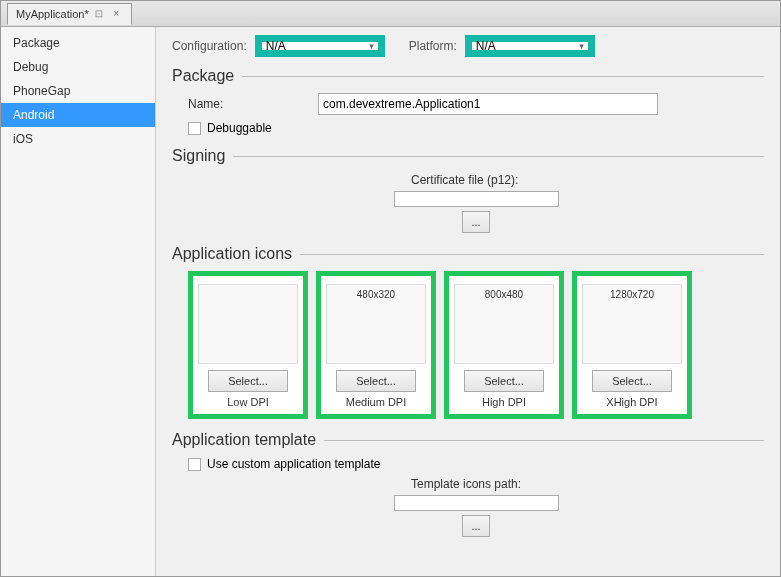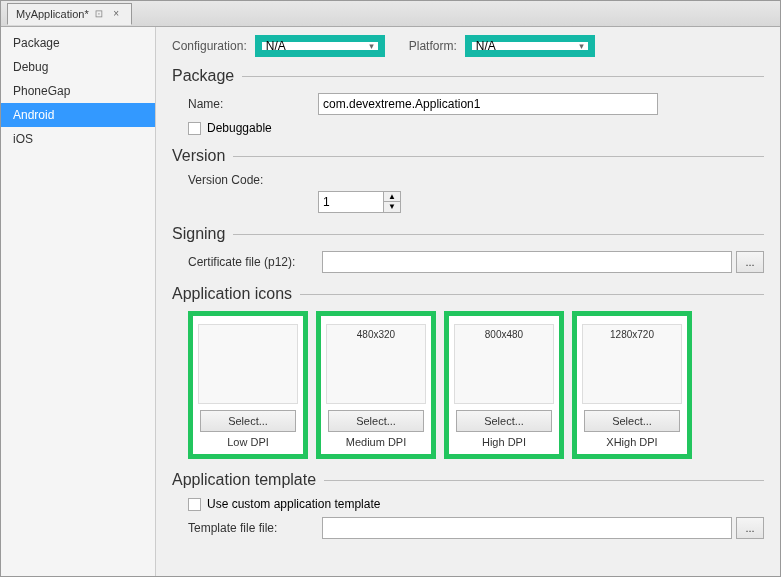--- a/index.html
+++ b/index.html
@@ -213,20 +213,21 @@
 
     .spin-btn:last-child {
       border-bottom: none;
     }
 
     .signing-row {
       display: flex;
       align-items: center;
       padding-left: 16px;
       gap: 4px;
+      flex-direction: column;
     }
 
     .signing-label {
       font-size: 12px;
       color: #333;
       min-width: 130px;
     }
 
     .signing-input {
       height: 22px;
@@ -286,21 +287,21 @@
     }
 
     .select-btn {
       height: 22px;
       border: 1px solid #aaa;
       background: linear-gradient(to bottom, #f5f5f5, #e5e5e5);
       cursor: pointer;
       font-size: 11px;
       color: #333;
       padding: 0 10px;
-      width: 96px;
+      width: 80px;
       text-align: center;
     }
 
     .icon-dpi-label {
       font-size: 11px;
       color: #333;
       margin-top: 4px;
     }
 
     .version-label-row {
@@ -354,39 +355,20 @@
         <div class="field-row">
           <span class="field-label">Name:</span>
           <input type="text" class="text-input" value="com.devextreme.Application1" style="">
         </div>
         <div class="checkbox-row">
           <div class="checkbox"></div>
           <span>Debuggable</span>
         </div>
       </div>
 
-      <div class="section">
-        <div class="section-header">
-          <span class="section-title">Version</span>
-          <div class="section-line"></div>
-        </div>
-        <div class="field-row version-label-row">
-          <span class="field-label">Version Code:</span>
-        </div>
-        <div class="field-row">
-          <span class="field-label"></span>
-          <div class="version-input-container">
-            <input type="text" class="version-input" value="1" style="">
-            <div class="spin-buttons">
-              <div class="spin-btn">▲</div>
-              <div class="spin-btn">▼</div>
-            </div>
-          </div>
-        </div>
-      </div>
 
       <div class="section">
         <div class="section-header">
           <span class="section-title">Signing</span>
           <div class="section-line"></div>
         </div>
         <div class="signing-row">
           <span class="signing-label">Certificate file (p12):</span>
           <input type="text" class="signing-input" style="">
           <button class="browse-btn">...</button>
@@ -437,20 +419,20 @@
       <div class="section">
         <div class="section-header">
           <span class="section-title">Application template</span>
           <div class="section-line"></div>
         </div>
         <div class="checkbox-row">
           <div class="checkbox"></div>
           <span>Use custom application template</span>
         </div>
         <div class="signing-row">
-          <span class="signing-label">Template file file:</span>
+          <span class="signing-label">Template icons path:</span>
           <input type="text" class="signing-input" style="">
           <button class="browse-btn">...</button>
         </div>
       </div>
     </div>
   </div>
 </div>
 
 </body></html>

